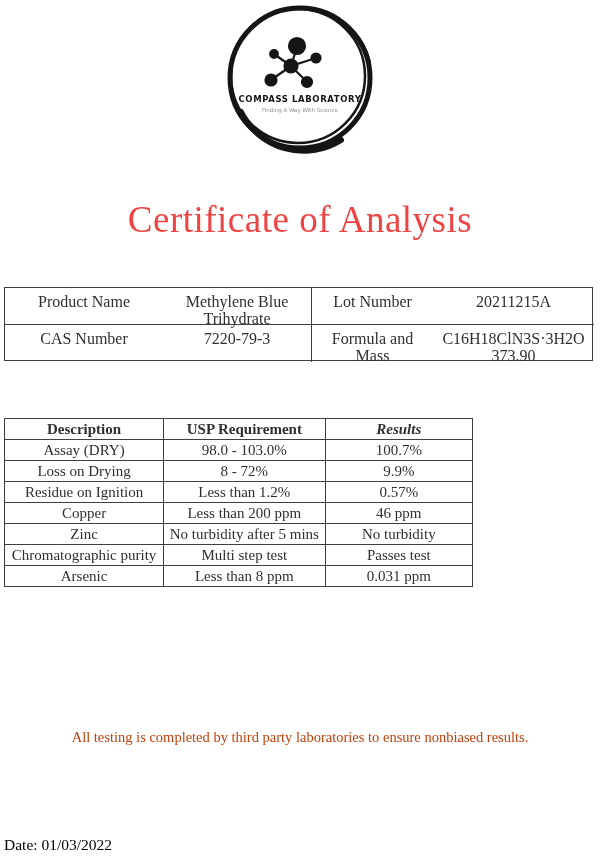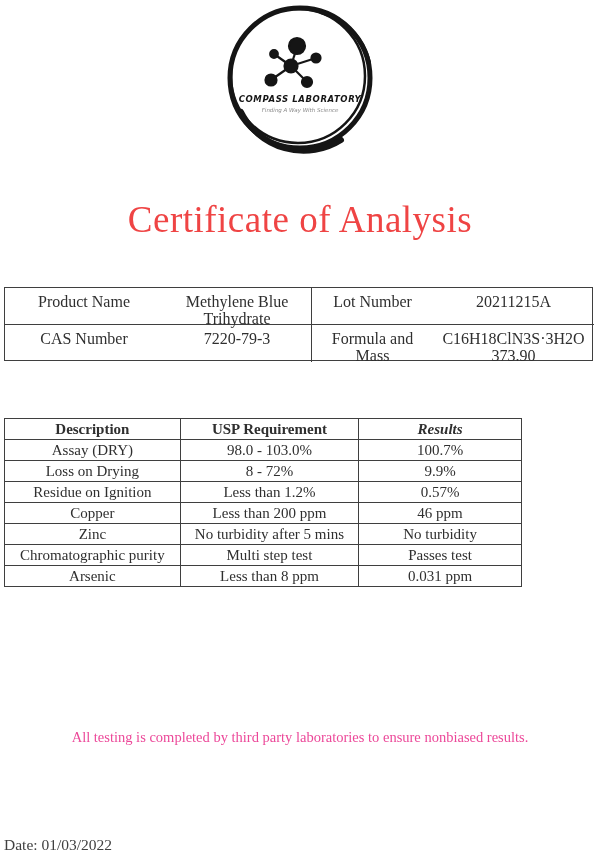--- a/index.html
+++ b/index.html
@@ -6,21 +6,21 @@
   body{
     width:600px;height:862px;
     background:#ffffff;
     font-family:"Liberation Serif", serif;
     color:#2f2f2f;
     position:relative;
     overflow:hidden;
   }
   .logo{
     position:absolute;top:2px;left:50%;transform:translateX(-50%);
-    width:158px;height:154px;font-style:italic;
+    width:158px;height:154px;
   }
   .doc-title{
     position:absolute;top:198px;left:0;width:100%;
     text-align:center;
     font-size:37px;
     letter-spacing:0.5px;
     color:#ef4444;
   }
   
   .info-table{
@@ -38,46 +38,46 @@
     text-align:center;
     padding-top:5px;
     white-space:pre-line;
     box-sizing:border-box;
   }
   .info-cell.r1{border-bottom:1.5px solid #3f3f3f;}
   .info-cell.c3{border-left:1.5px solid #3f3f3f;}
   
   .results-table{
     position:absolute;top:418px;left:4px;
-    width:518px;
+    width:469px;
     border-collapse:collapse;
     font-size:15px;
   }
   .results-table td,.results-table th{
     border:1.5px solid #3f3f3f;
     height:20px;
     text-align:center;
     padding:0 2px;
     font-weight:normal;
   }
   .results-table th{font-weight:bold;}
   .results-table{border:1.7px solid #3f3f3f;}
   .col-desc{width:34%;}
   .col-usp{width:34.5%;}
   .col-res{width:31.5%;font-style:italic;}
   .footer-note{
     position:absolute;top:729px;left:0;width:100%;
     text-align:center;
     font-size:14.5px;
-    color:#ec4899;
+    color:#c2410c;
   }
   .date-line{
     position:absolute;top:836px;left:4px;
     font-size:15.5px;
-    color:#404040;
+    color:#000000;
   }
 </style>
 </head>
 <body>
 
 <div class="logo">
   <svg width="158" height="154" viewBox="0 0 158 154">
 
     <g stroke="#151515" fill="none" stroke-linecap="round">
       <circle cx="79" cy="76" r="70" stroke-width="5"></circle>

